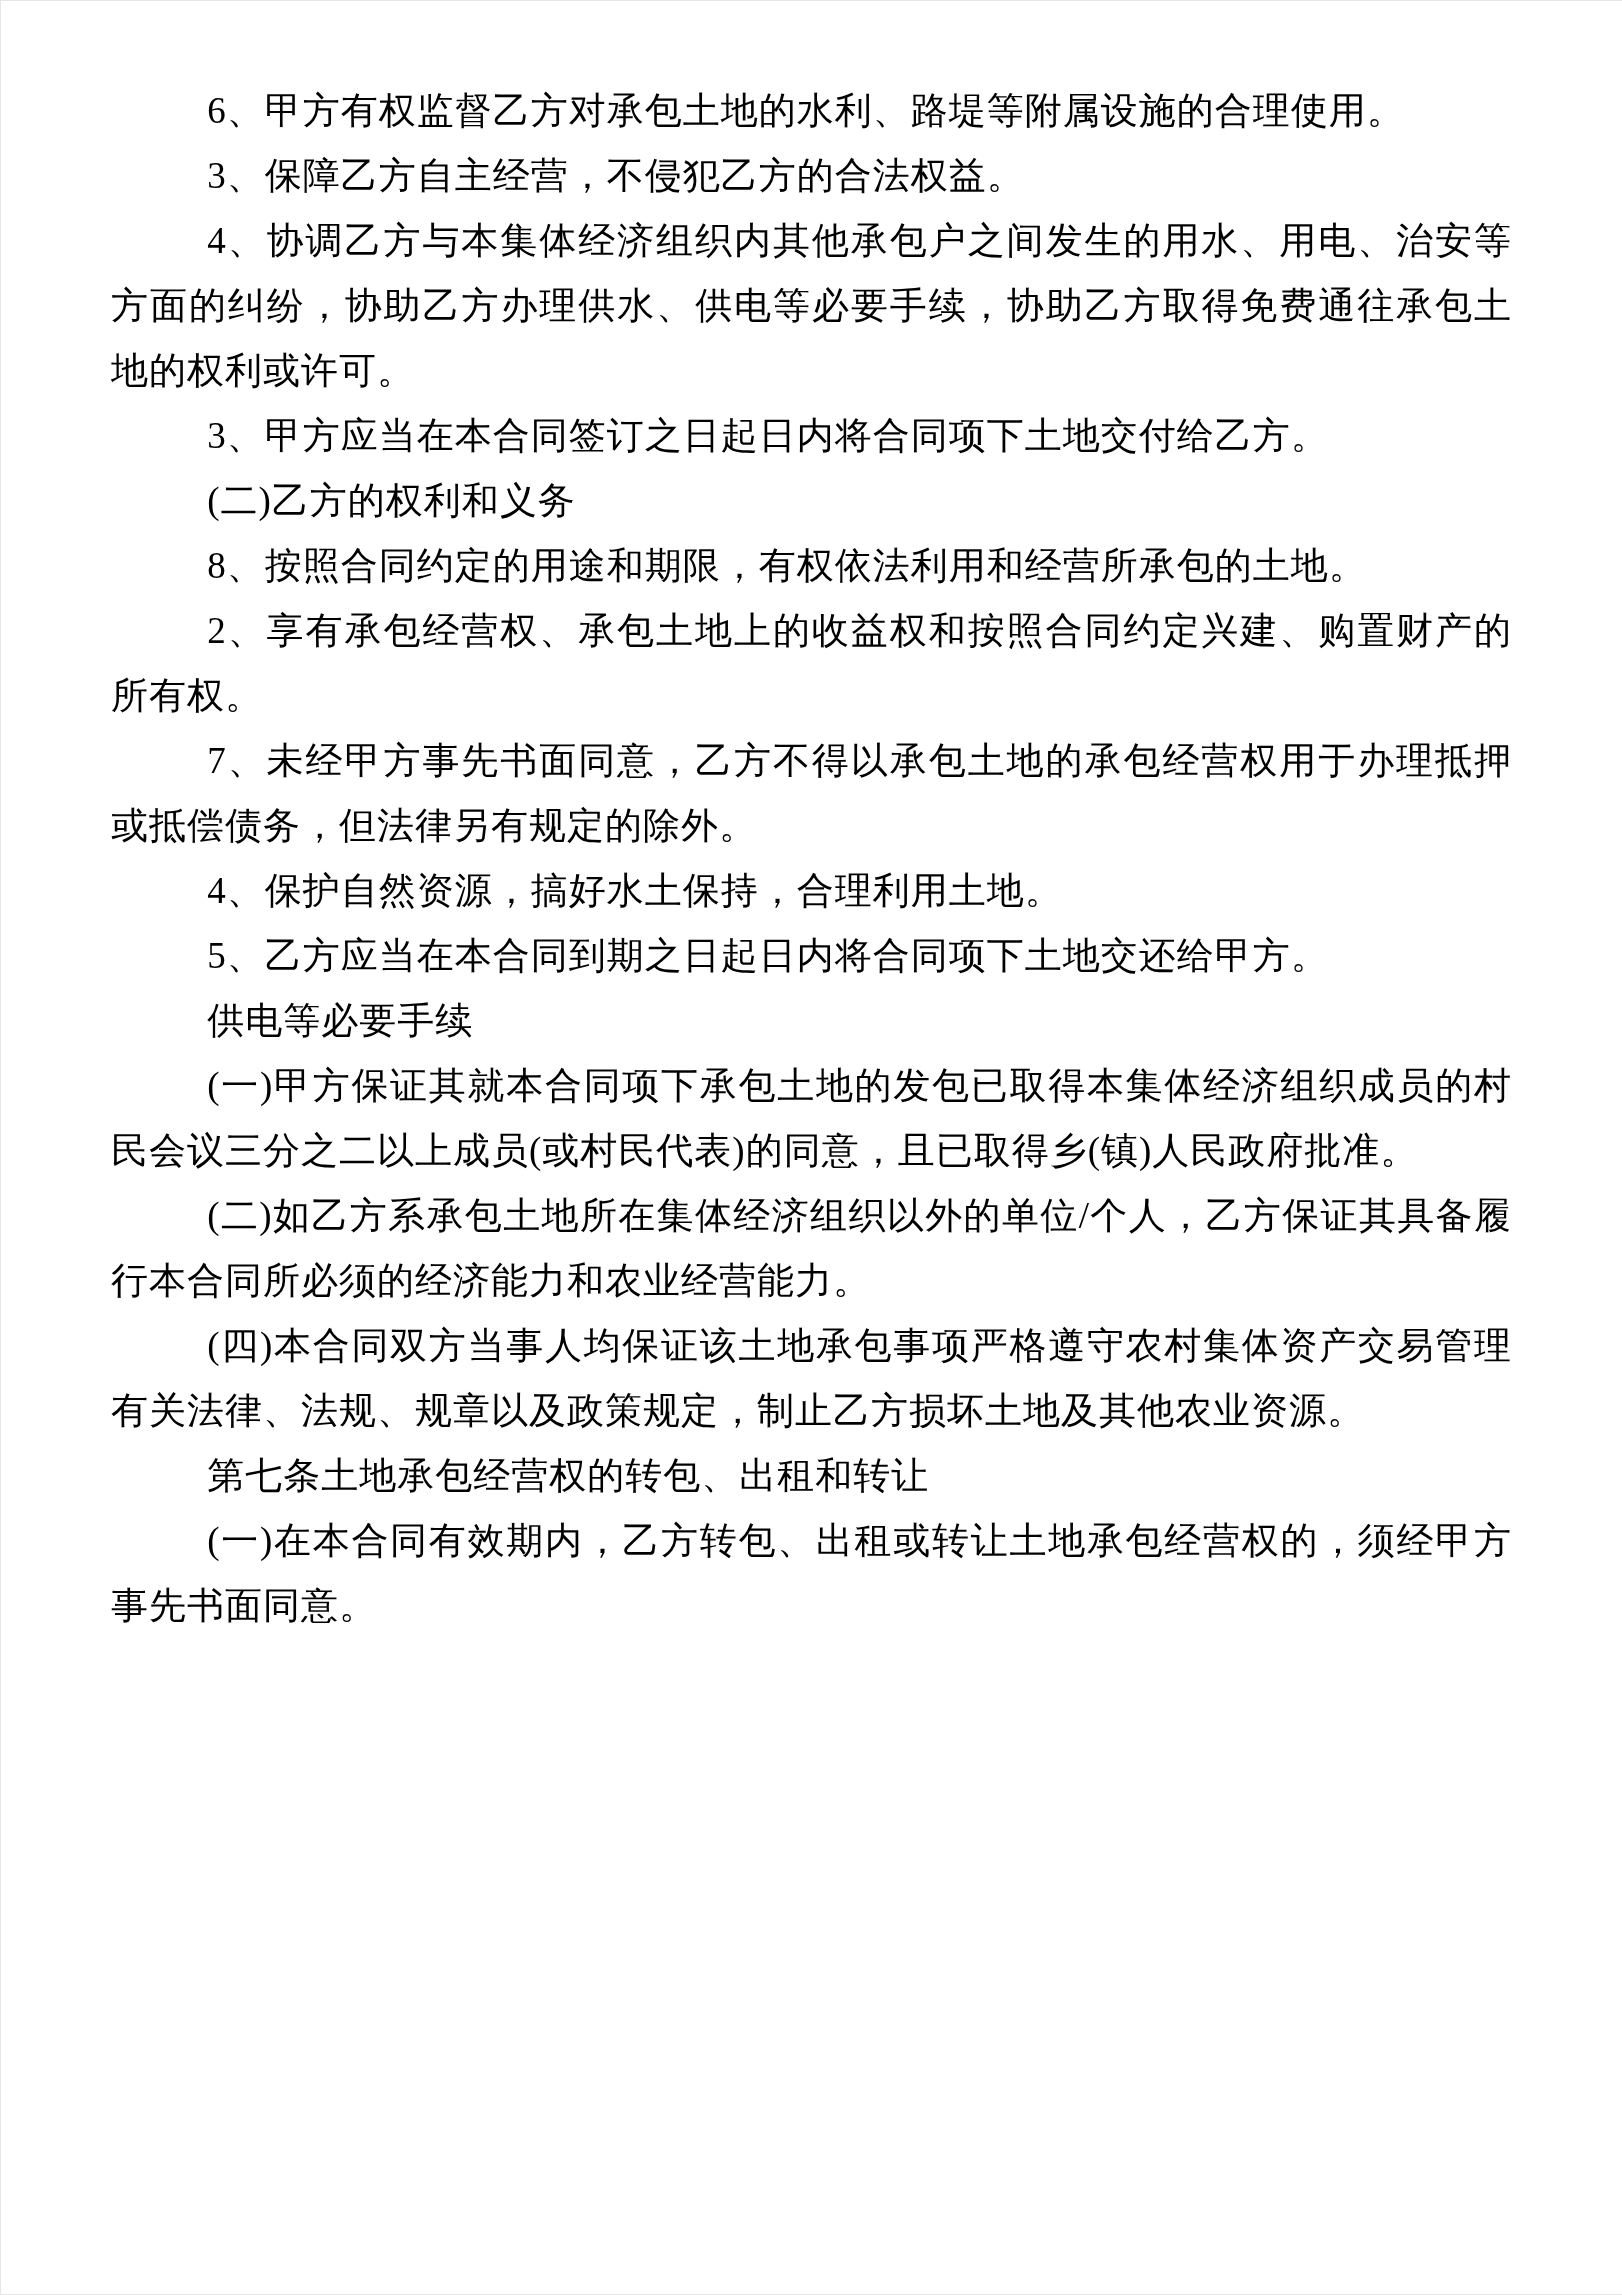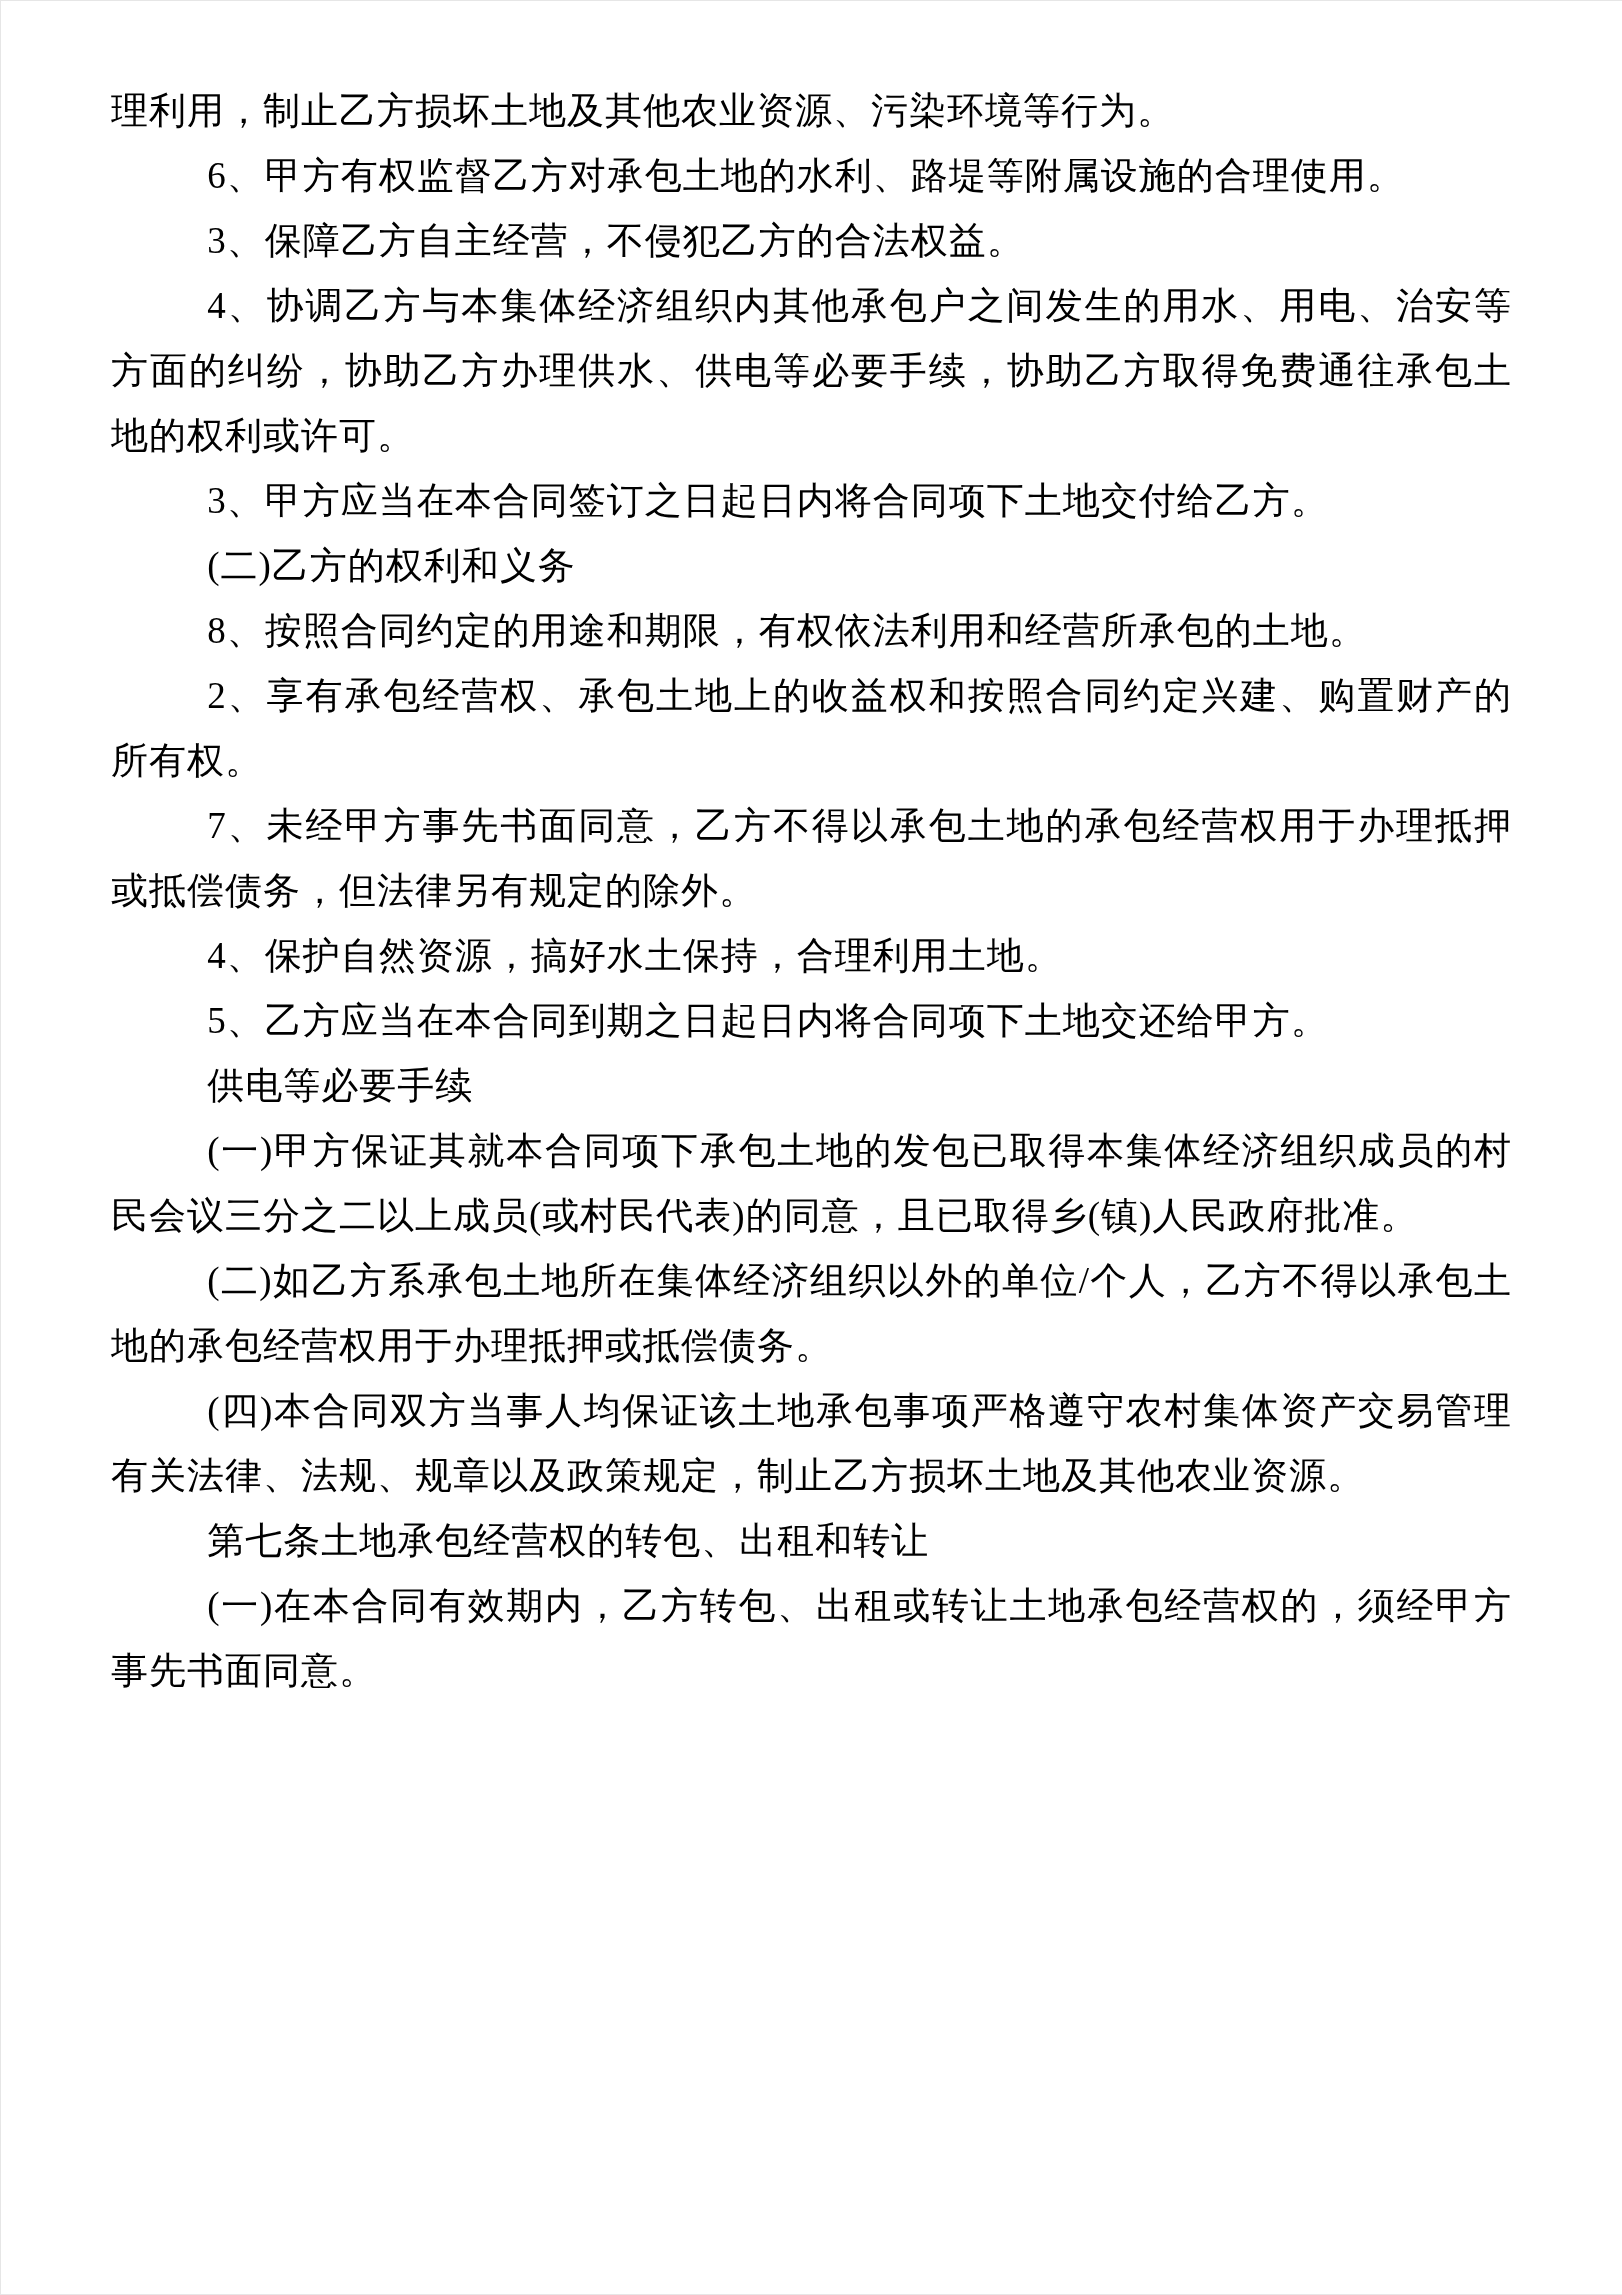--- a/index.html
+++ b/index.html
@@ -32,32 +32,31 @@
   }
   .contract-body p.cont {
     text-indent: 0;
   }
 </style>
 </head>
 <body>
 
 <div class="page">
   <div class="contract-body">
-    <p class="cont">理利用，制止乙方损坏土地及其他农业资源、污染环境等行为。</p>
     <p>6、甲方有权监督乙方对承包土地的水利、路堤等附属设施的合理使用。</p>
     <p>3、保障乙方自主经营，不侵犯乙方的合法权益。</p>
     <p>4、协调乙方与本集体经济组织内其他承包户之间发生的用水、用电、治安等方面的纠纷，协助乙方办理供水、供电等必要手续，协助乙方取得免费通往承包土地的权利或许可。</p>
     <p>3、甲方应当在本合同签订之日起日内将合同项下土地交付给乙方。</p>
     <p>(二)乙方的权利和义务</p>
     <p>8、按照合同约定的用途和期限，有权依法利用和经营所承包的土地。</p>
     <p>2、享有承包经营权、承包土地上的收益权和按照合同约定兴建、购置财产的所有权。</p>
     <p>7、未经甲方事先书面同意，乙方不得以承包土地的承包经营权用于办理抵押或抵偿债务，但法律另有规定的除外。</p>
     <p>4、保护自然资源，搞好水土保持，合理利用土地。</p>
     <p>5、乙方应当在本合同到期之日起日内将合同项下土地交还给甲方。</p>
     <p>供电等必要手续</p>
     <p>(一)甲方保证其就本合同项下承包土地的发包已取得本集体经济组织成员的村民会议三分之二以上成员(或村民代表)的同意，且已取得乡(镇)人民政府批准。</p>
-    <p>(二)如乙方系承包土地所在集体经济组织以外的单位/个人，乙方不得以承包土地的承包经营权用于办理抵押或抵偿债务。</p>
+    <p>(二)如乙方系承包土地所在集体经济组织以外的单位/个人，乙方保证其具备履行本合同所必须的经济能力和农业经营能力。</p>
     <p>(四)本合同双方当事人均保证该土地承包事项严格遵守农村集体资产交易管理有关法律、法规、规章以及政策规定，制止乙方损坏土地及其他农业资源。</p>
     <p>第七条土地承包经营权的转包、出租和转让</p>
     <p>(一)在本合同有效期内，乙方转包、出租或转让土地承包经营权的，须经甲方事先书面同意。</p>
   </div>
 </div>
 
 
 </body></html>

